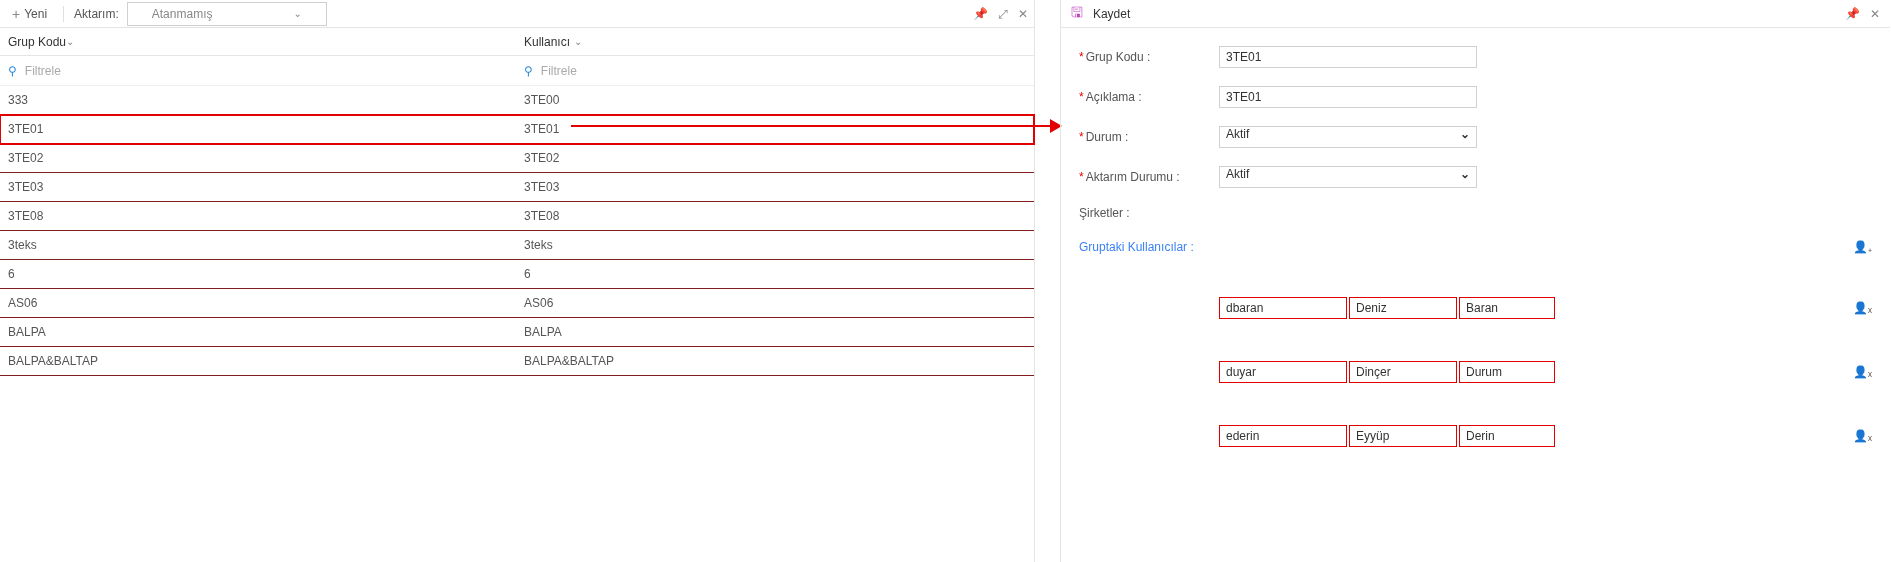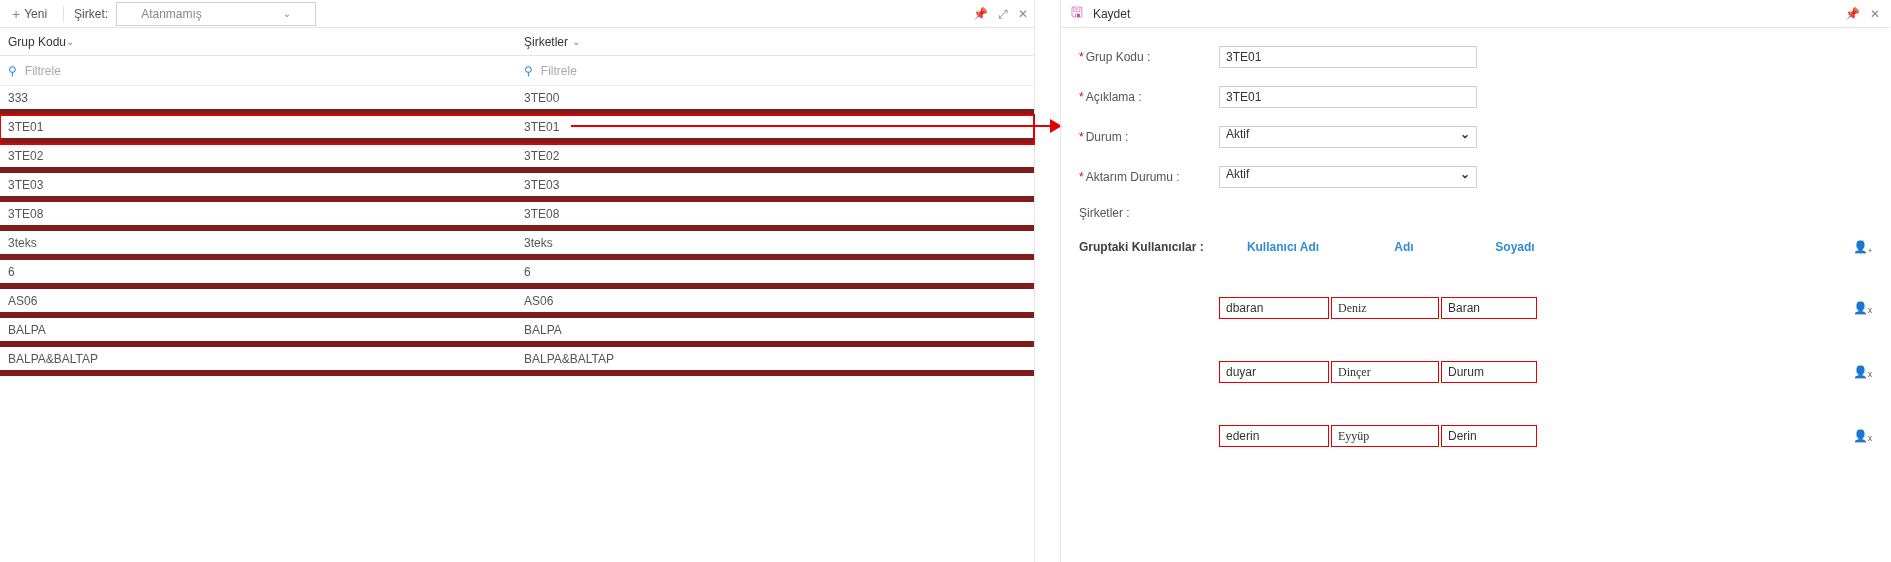--- a/index.html
+++ b/index.html
@@ -56,21 +56,21 @@
   .col2 { flex:1; padding-left: 2px; display:flex; align-items:center; gap:4px;}
   .sort-caret { color:#888; font-size:10px; }
   .filter-row {
     display:flex; height:30px; align-items:center;
     border-bottom: 1px solid #eee;
   }
   .filter-cell { display:flex; align-items:center; gap:8px; color:#aaa; }
   .filter-icon { color:#2f8cd8; font-size:12px; }
   .data-row {
     display:flex; height:29px; align-items:center;
-    border-bottom: 6px solid #7f1d1d;
+    border-bottom: 1px solid #7f1d1d;
     color:#555;
   }
   .data-row.highlight {
     outline: 2px solid #e30000;
     outline-offset: -1px;
     z-index: 5;
     position: relative;
   }
   
   .arrow {
@@ -121,21 +121,21 @@
     width: 258px; height:22px; border:1px solid #d0d0d0;
     padding:0 6px; display:flex; align-items:flex-start; justify-content:space-between;
     color:#333; cursor:pointer;
   }
   .chev { font-weight:bold; color:#333; }
   .users-section { padding: 0 18px; }
   .users-header {
     display:flex; align-items:center;
     margin-top: 12px;
   }
-  .users-header .lbl { width:140px; color:#404040;font-weight:bold; }
+  .users-header .lbl { width:140px; color:#3b82f6; }
   .uh-cols {
     display:flex; flex:1; gap:0;
   }
   .uh-col {
     color:#2f8cd8; font-weight:600;
     text-align:center;
   }
   .uc-user { width:128px; }
   .uc-name { width:110px; margin-left: 2px;}
   .uc-surname { width:108px; margin-left:2px;}
@@ -143,54 +143,54 @@
   .user-row {
     display:flex; align-items:center;
     margin-top: 42px;
   }
   .user-row .spacer-lbl { width:140px; }
   .user-cell {
     height:22px; border:1px solid #e30000;
     display:flex; align-items:center; padding:0 6px;
     color:#333;
   }
-  .uc1 { width:110px; }
-  .uc2 { width:108px; margin-left:2px;font-family:Liberation Serif, serif; }
+  .uc1 { width:128px; }
+  .uc2 { width:108px; margin-left:2px; }
   .uc3 { width:96px; margin-left:2px; }
   .remove-user-icon { margin-left:auto; color:#555; }
 </style>
 </head>
 <body>
 
 <div class="left-panel">
   <div class="toolbar">
     <div class="new-btn">
       <span class="plus">+</span>
       <span>Yeni</span>
     </div>
     <div class="sep"></div>
-    <span class="company-label">Şirket:</span>
+    <span class="company-label">Aktarım:</span>
     <div class="company-select">
       <span>Atanmamış</span>
       <span class="sort-caret">⌄</span>
     </div>
     <div class="right-icons">
       <span class="icon">📌</span>
       <span class="icon">⤢</span>
       <span class="icon">✕</span>
     </div>
   </div>
 
   <div class="grid-header">
     <div class="col1">
       <span>Grup Kodu</span>
       <span class="sort-caret">⌄</span>
     </div>
     <div class="col2">
-      <span>Şirketler</span>
+      <span>Kullanıcı</span>
       <span class="sort-caret">⌄</span>
     </div>
   </div>
 
   <div class="filter-row">
     <div class="col1 filter-cell">
       <span class="filter-icon">⚲</span>
       <span>Filtrele</span>
     </div>
     <div class="col2 filter-cell">
@@ -284,25 +284,20 @@
       </div>
     </div>
     <div class="form-row">
       <span class="lbl">Şirketler :</span>
     </div>
   </div>
 
   <div class="users-section">
     <div class="users-header">
       <span class="lbl">Gruptaki Kullanıcılar :</span>
-      <div class="uh-cols">
-        <span class="uh-col uc-user">Kullanıcı Adı</span>
-        <span class="uh-col uc-name">Adı</span>
-        <span class="uh-col uc-surname">Soyadı</span>
-      </div>
       <span class="add-user-icon">👤₊</span>
     </div>
 
     <div class="user-row">
       <span class="spacer-lbl"></span>
       <div class="user-cell uc1">
           <span>dbaran</span>
         </div>
       <div class="user-cell uc2">
           <span>Deniz</span>

